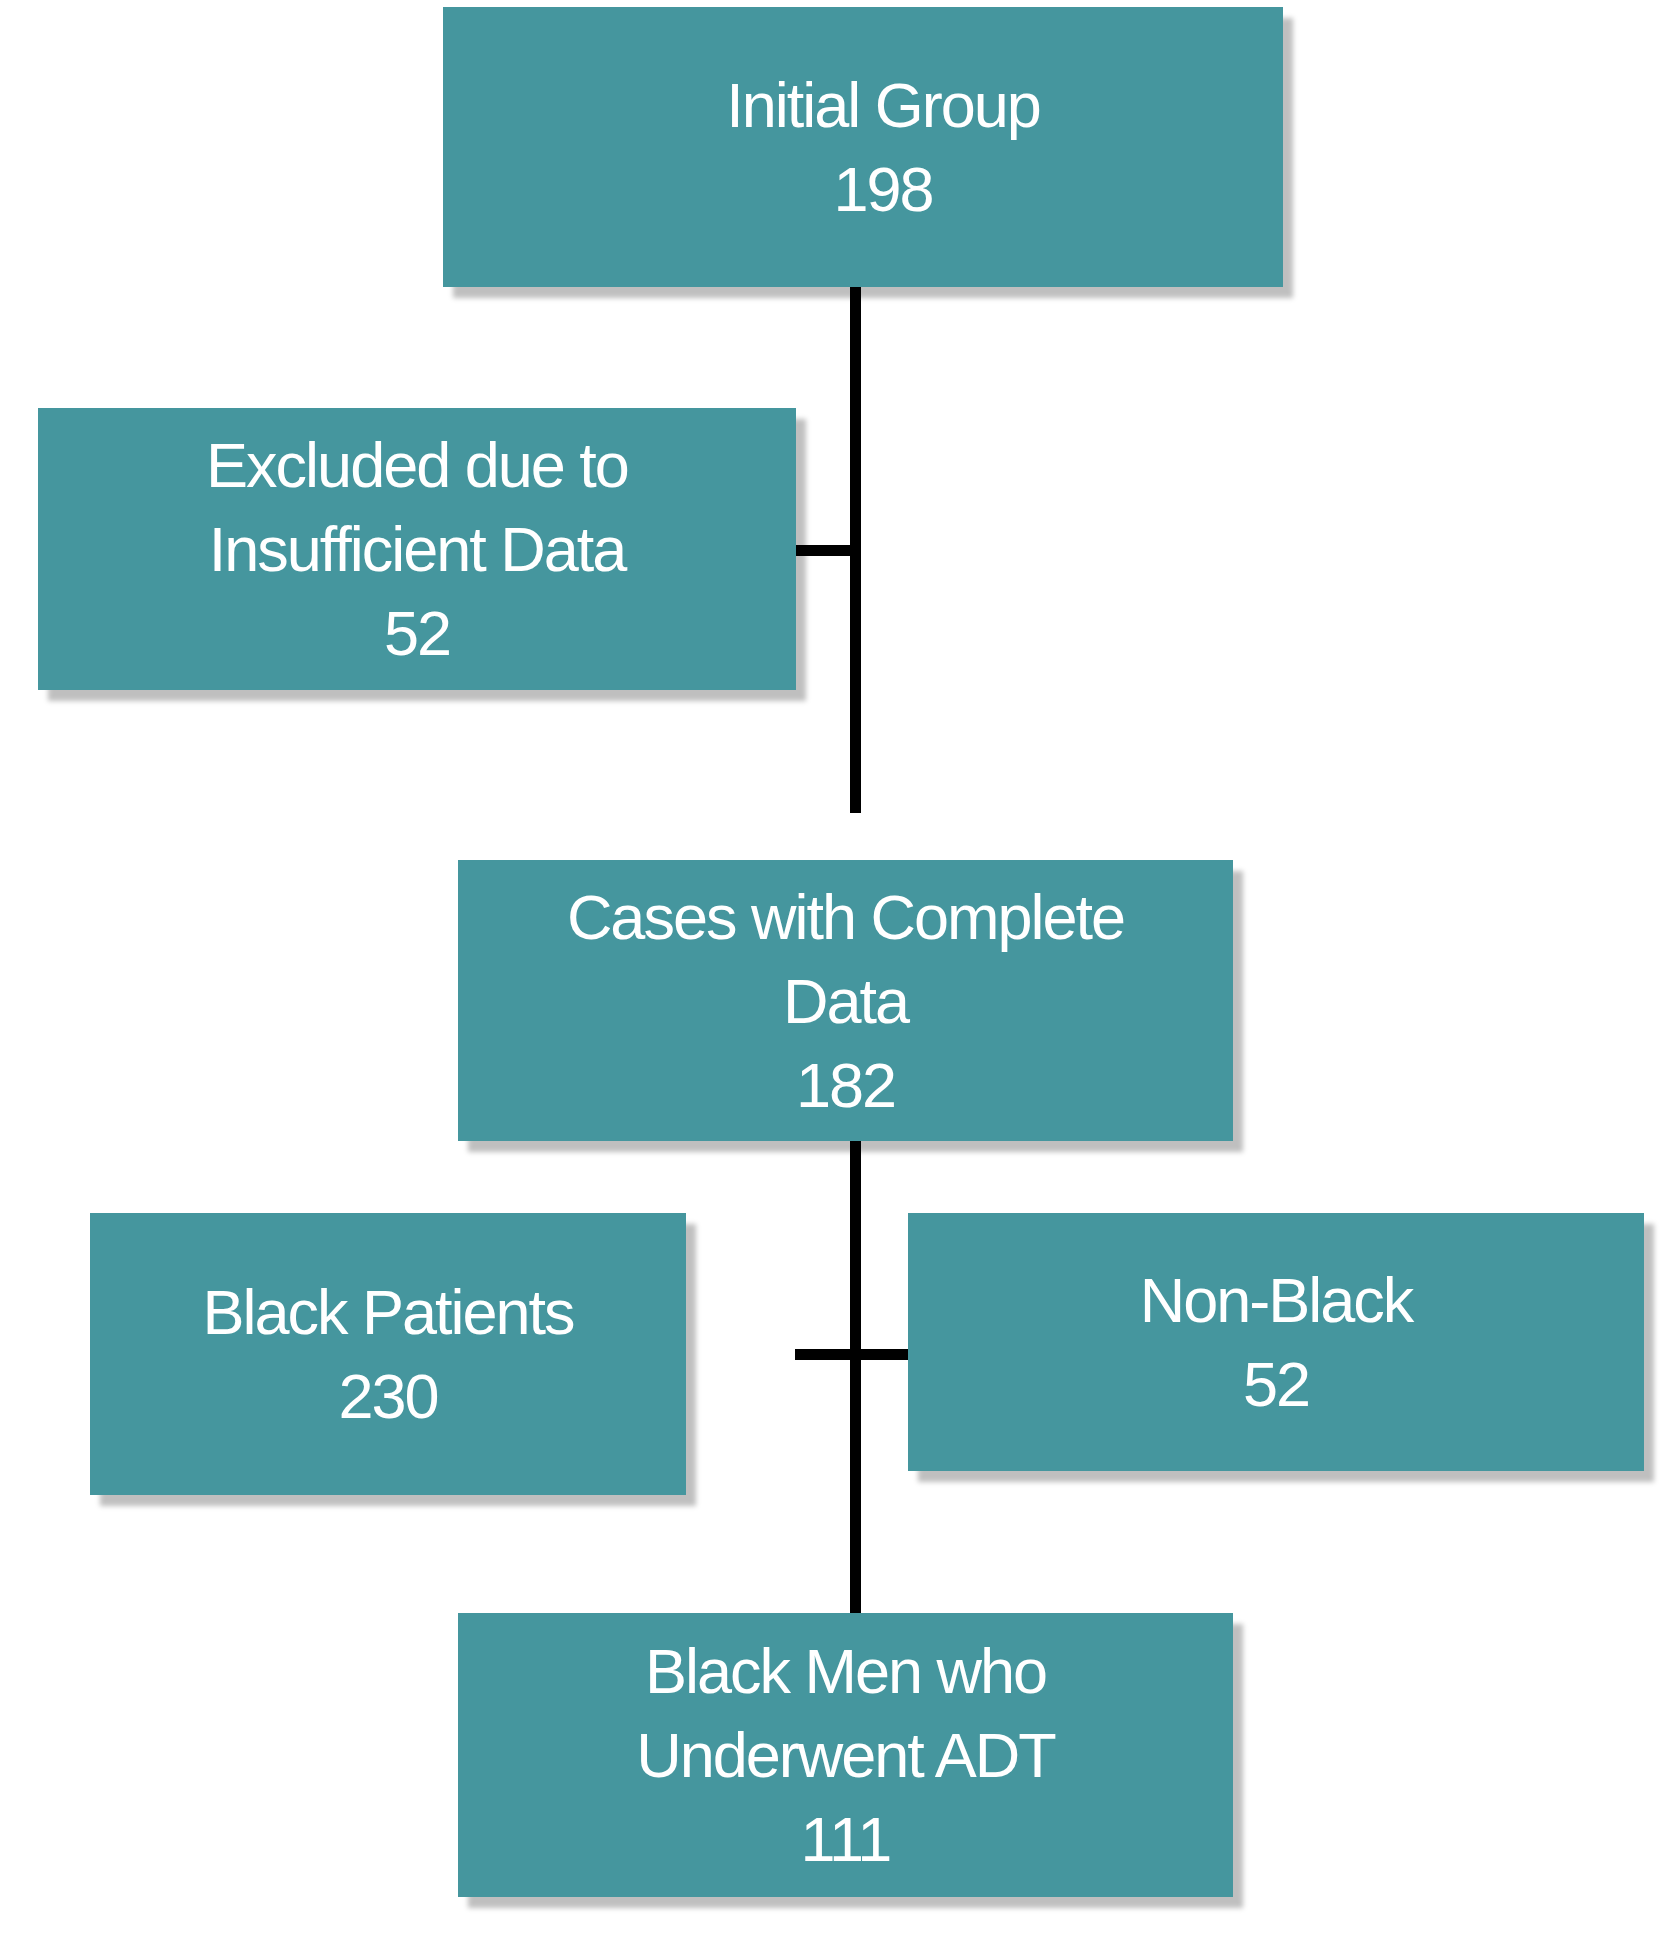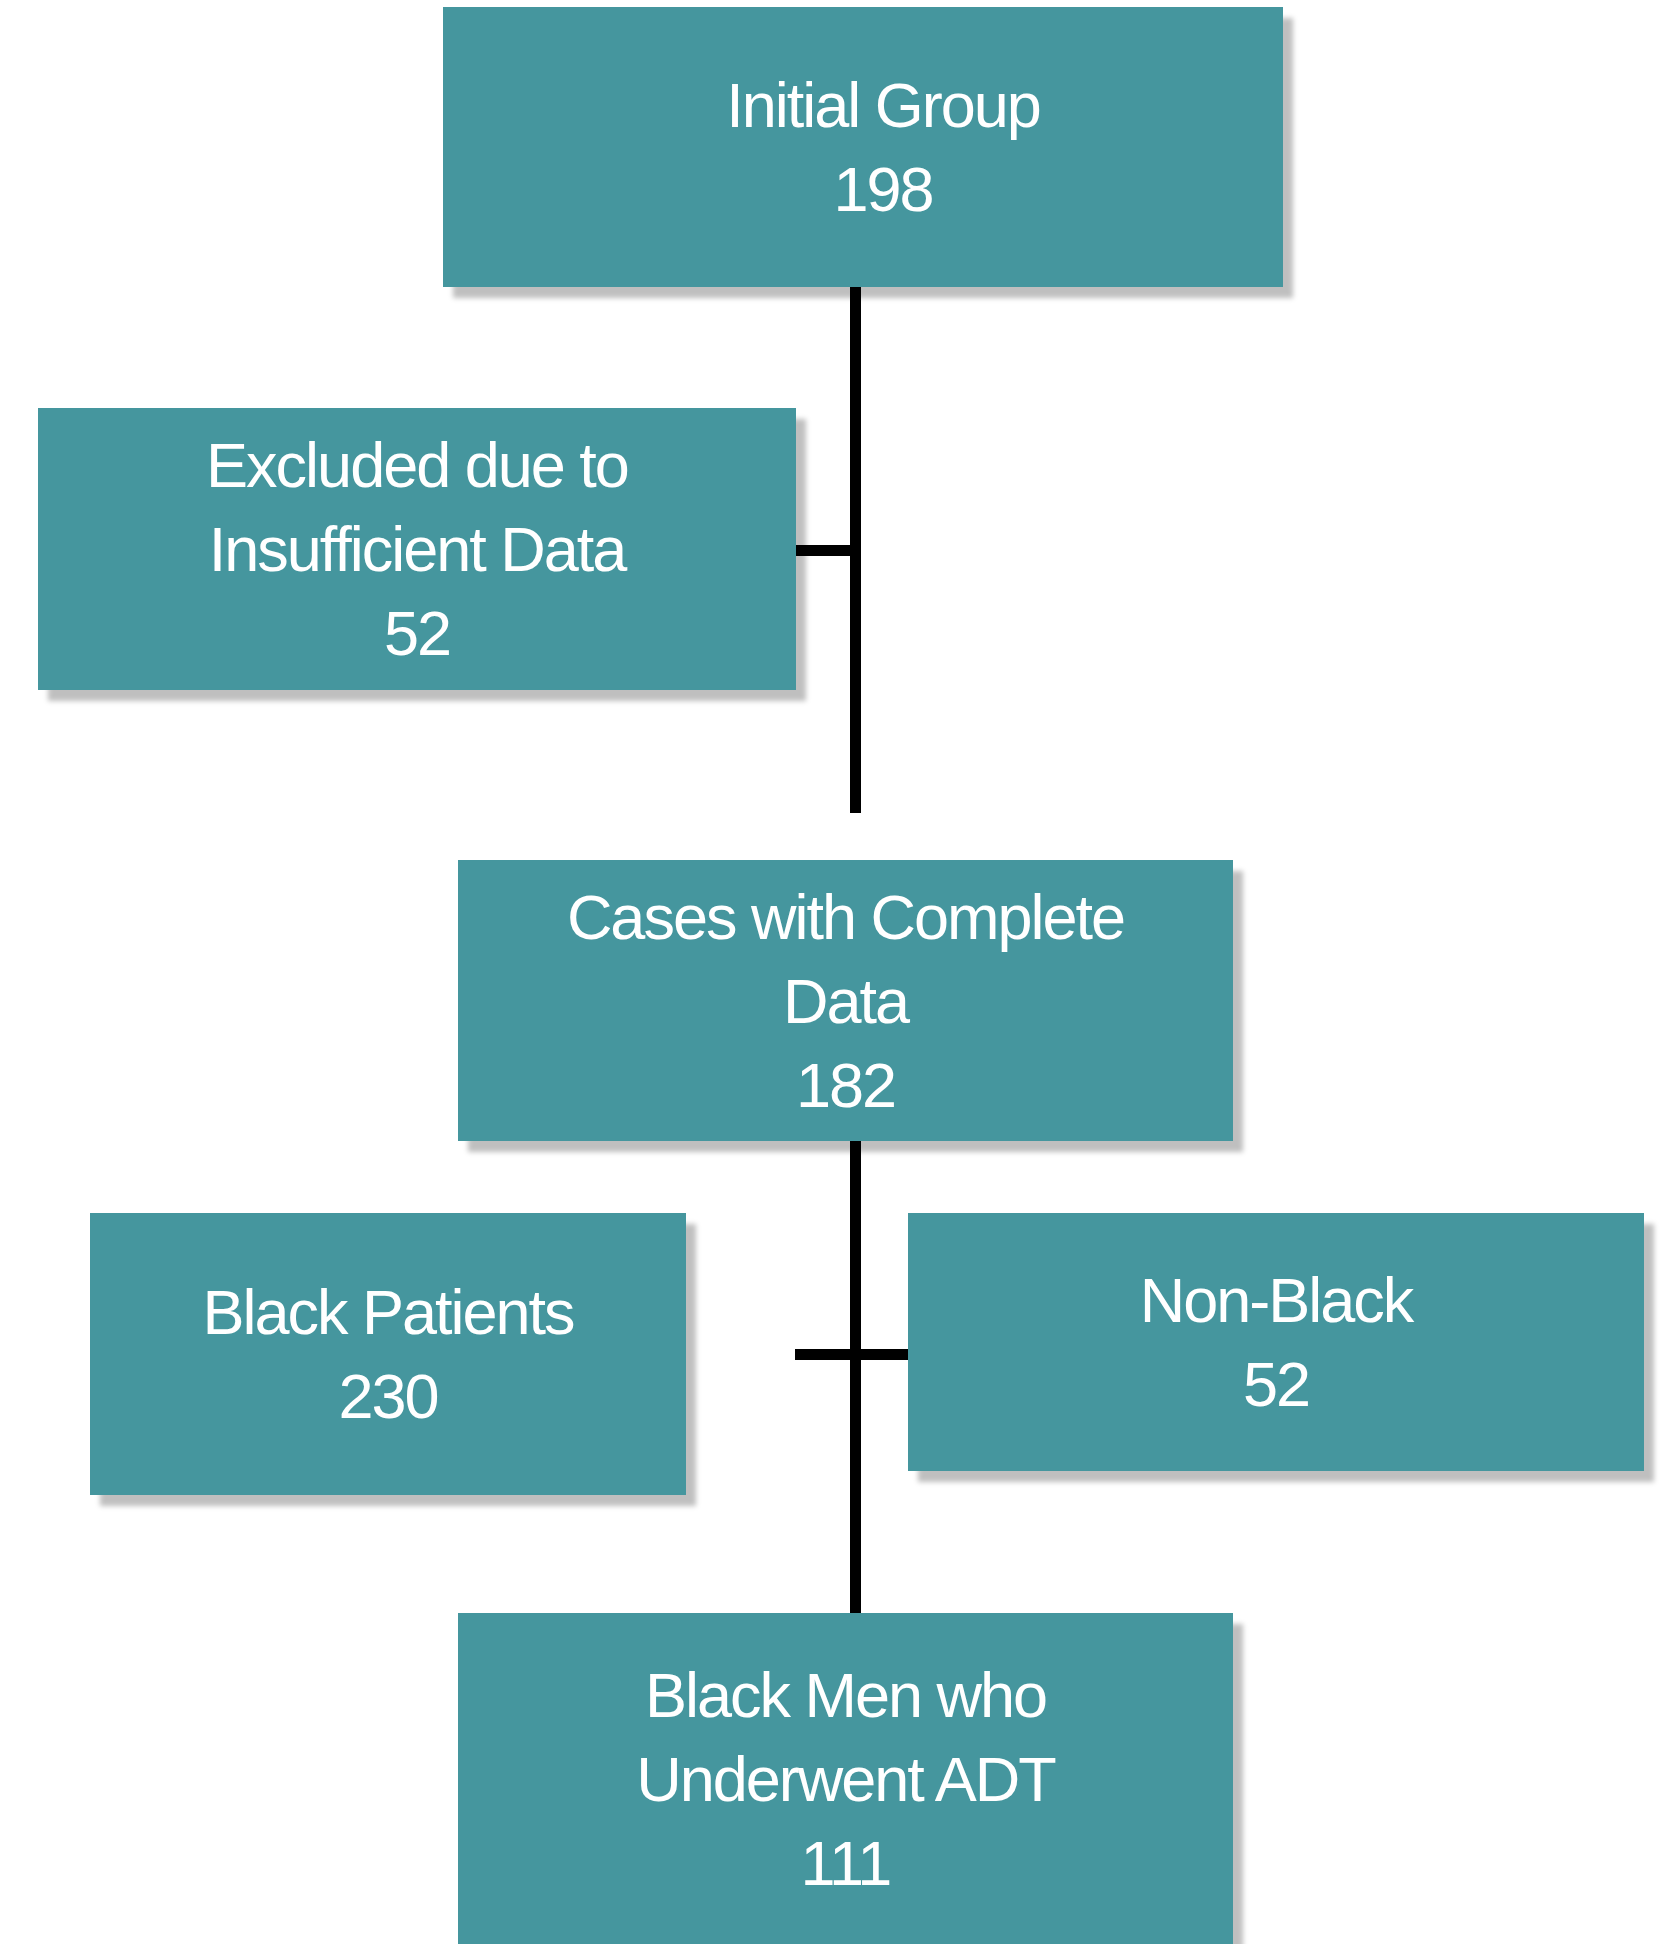--- a/index.html
+++ b/index.html
@@ -36,21 +36,21 @@
     position: absolute;
     background: #000000;
   }
 
   
   .node-initial   { left: 443px; top: 7px;    width: 800px; height: 280px; padding-left: 40px; }
   .node-excluded  { left: 38px;  top: 408px;  width: 758px; height: 282px; }
   .node-complete  { left: 458px; top: 812px;  width: 775px; height: 281px; margin-top: 48px; }
   .node-black     { left: 90px;  top: 1213px; width: 596px; height: 282px; }
   .node-nonblack  { left: 908px; top: 1213px; width: 736px; height: 258px; }
-  .node-adt       { left: 458px; top: 1613px; width: 775px; height: 332px; }
+  .node-adt       { left: 458px; top: 1613px; width: 775px; height: 284px; }
 
   
   .conn-v1 { left: 850px; top: 287px;  width: 11px;  height: 526px; }
   .conn-h1 { left: 796px; top: 545px;  width: 65px;  height: 11px;  }
   .conn-v2 { left: 850px; top: 1093px; width: 11px;  height: 521px; }
   .conn-h2 { left: 795px; top: 1349px; width: 119px; height: 11px;  }
 </style>
 </head>
 <body>
 

